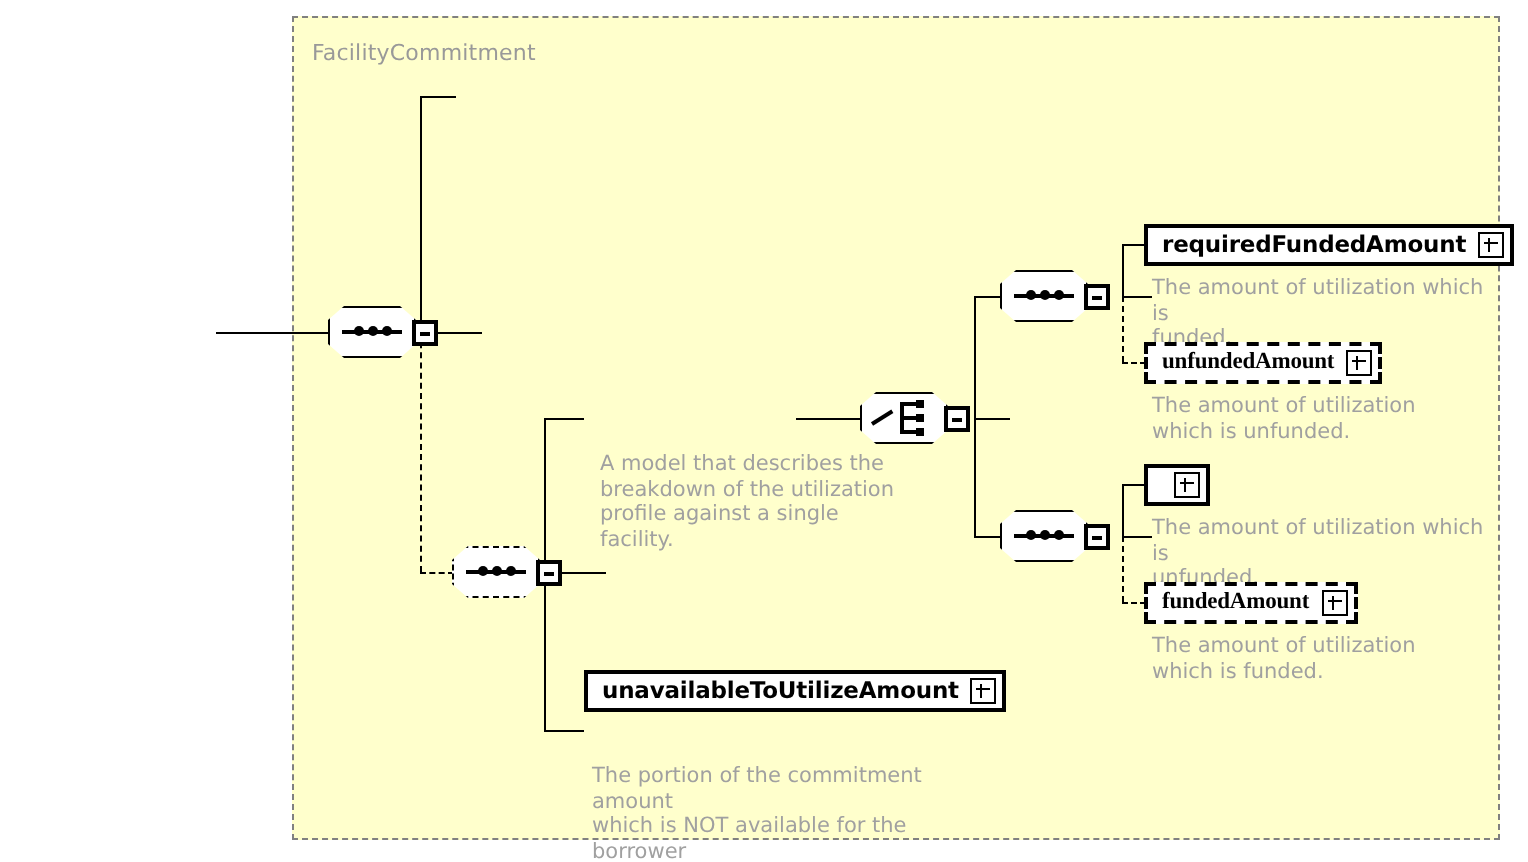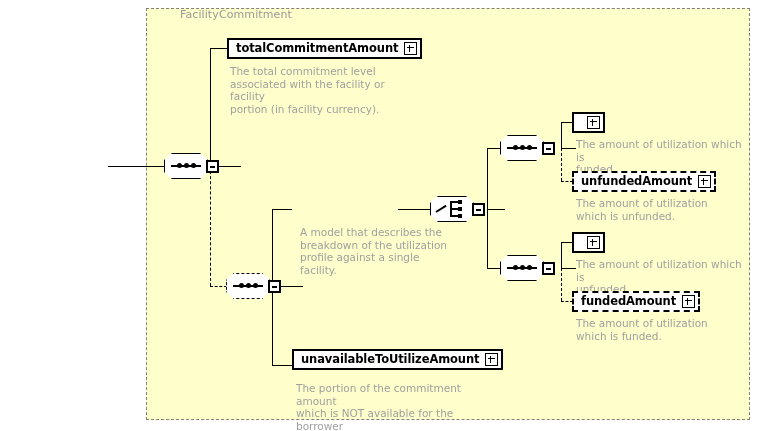--- a/index.html
+++ b/index.html
@@ -23,41 +23,40 @@
     top: 8px;
     width: 604px;
     height: 412px;
     background: #ffffcc;
     border: 1px dashed #808080;
     box-sizing: border-box;
   }
   .group-panel-label {
     position: absolute;
     left: 156px;
-    top: 8px;
+    top: 20px;
     font-size: 11px;
     color: #999999;
     letter-spacing: .1px;
     white-space: nowrap;
-    margin-left: 24px;
   }
 
   
   .node {
     position: absolute;
     box-sizing: border-box;
     background: #ffffff;
     border: 2px solid #000000;
     height: 21px;
     display: flex;
     align-items: center;
     padding: 0 3px 0 7px;
     white-space: nowrap;
   }
-  .node.optional { border-style: dashed; border-width: 2px; }
+  .node.optional { border-style: dashed; border-width: 2px; font-family: Liberation Serif, serif; }
   .node .label {
     font-size: 11.5px;
     font-weight: bold;
     color: #000000;
     letter-spacing: -.1px;
     line-height: 1;
   }
   
   .node::after {
     content: "";
@@ -256,27 +255,20 @@
     <div class="shadow"></div>
     <div class="oct"></div>
     <div class="seq-glyph">
         <i></i>
         <i></i>
         <i></i>
       </div>
   </div>
   <div class="comp-exp" style="left:206px; top:160px;"></div>
 
-  <div class="node" style="left:227px; top:38px;">
-    <span class="label">totalCommitmentAmount</span>
-    <span class="exp plus"></span>
-  </div>
-  <div class="annot" style="left:230px; top:65px; width:180px;">The total commitment level
-associated with the facility or facility
-portion (in facility currency).</div>
 
   <div class="compositor optional" style="left:226px; top:273px;">
     <div class="shadow"></div>
     <div class="oct"></div>
     <div class="seq-glyph">
         <i></i>
         <i></i>
         <i></i>
       </div>
   </div>
@@ -296,40 +288,41 @@
       <span class="stub s1"></span>
         <span class="stub s2"></span>
         <span class="stub s3"></span>
       <span class="dot d1"></span>
         <span class="dot d2"></span>
         <span class="dot d3"></span>
     </div>
   </div>
   <div class="comp-exp" style="left:472px; top:203px;"></div>
 
-  <div class="node" style="left:292px; top:349px;">
+  <div class="node" style="left:292px; top:335px;">
     <span class="label">unavailableToUtilizeAmount</span>
     <span class="exp plus"></span>
   </div>
   <div class="annot" style="left:296px; top:382px; width:200px;">The portion of the commitment amount
 which is NOT available for the borrower
 to draw against.</div>
 
   <div class="compositor" style="left:500px; top:135px;">
     <div class="shadow"></div>
     <div class="oct"></div>
     <div class="seq-glyph">
         <i></i>
         <i></i>
         <i></i>
       </div>
   </div>
   <div class="comp-exp" style="left:542px; top:142px;"></div>
 
   <div class="node" style="left:572px; top:112px;">
+    <span class="label">requiredFundedAmount</span>
     <span class="exp plus"></span>
   </div>
   <div class="annot" style="left:576px; top:138px; width:170px;">The amount of utilization which is
 funded.</div>
 
   <div class="node optional" style="left:572px; top:171px;">
     <span class="label">unfundedAmount</span>
     <span class="exp plus"></span>
   </div>
   <div class="annot" style="left:576px; top:197px; width:170px;">The amount of utilization

